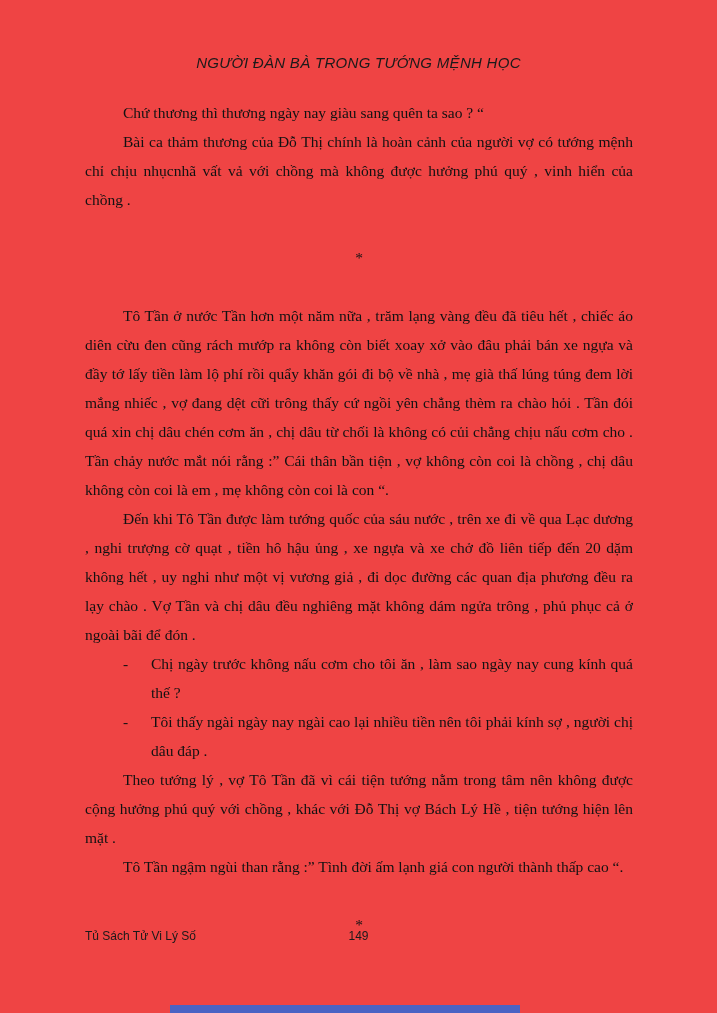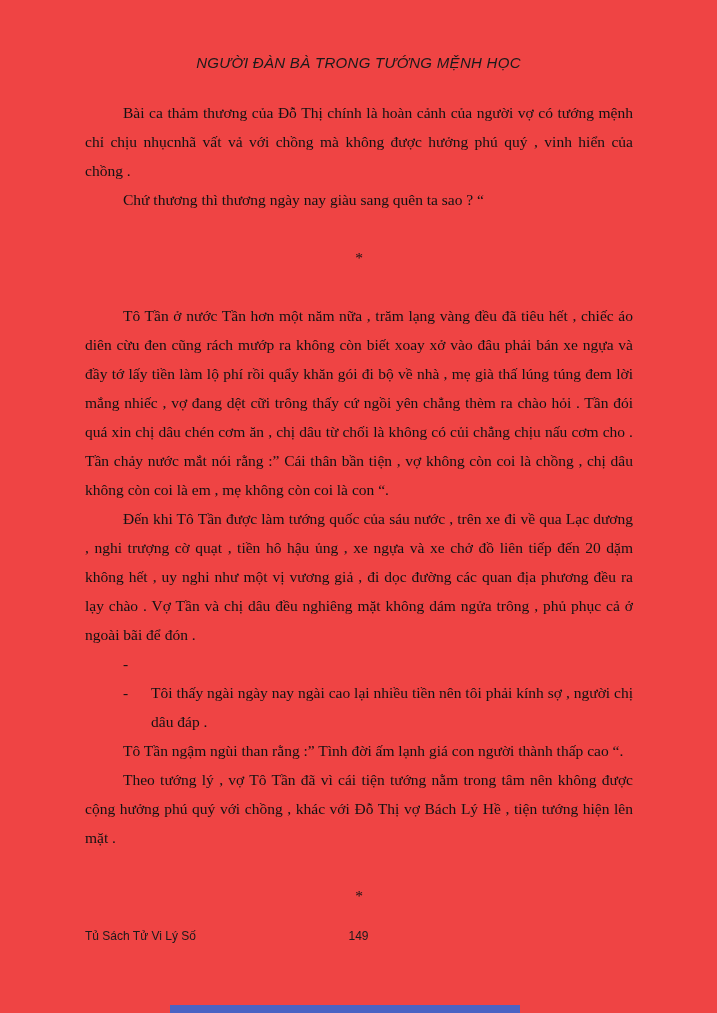--- a/index.html
+++ b/index.html
@@ -96,43 +96,44 @@
 </style>
 </head>
 <body>
 
 <div class="page">
 
   <div class="running-header">NGƯỜI ĐÀN BÀ TRONG TƯỚNG MỆNH HỌC</div>
 
   <div class="body-text">
 
+    <p class="para">Chứ thương thì thương ngày nay giàu sang quên ta sao ? “</p>
+
     <p class="para">Bài ca thảm thương của Đỗ Thị chính là hoàn cảnh của người vợ có tướng mệnh chỉ chịu nhụcnhã vất vả với chồng mà không được hưởng phú quý , vinh hiển của chồng .</p>
-
-    <p class="para">Chứ thương thì thương ngày nay giàu sang quên ta sao ? “</p>
 
     <p class="para separator">*</p>
 
     <p class="para">Tô Tần ở nước Tần hơn một năm nữa , trăm lạng vàng đều đã tiêu hết , chiếc áo diên cừu đen cũng rách mướp ra không còn biết xoay xở vào đâu phải bán xe ngựa và đầy tớ lấy tiền làm lộ phí rồi quẩy khăn gói đi bộ về nhà , mẹ già thấ lúng túng đem lời mắng nhiếc , vợ đang dệt cữi trông thấy cứ ngồi yên chẳng thèm ra chào hỏi . Tần đói quá xin chị dâu chén cơm ăn , chị dâu từ chối là không có củi chẳng chịu nấu cơm cho . Tần chảy nước mắt nói rằng :” Cái thân bần tiện , vợ không còn coi là chồng , chị dâu không còn coi là em , mẹ không còn coi là con “.</p>
 
     <p class="para">Đến khi Tô Tần được làm tướng quốc của sáu nước , trên xe đi về qua Lạc dương , nghi trượng cờ quạt , tiền hô hậu ủng , xe ngựa và xe chở đồ liên tiếp đến 20 dặm không hết , uy nghi như một vị vương giả , đi dọc đường các quan địa phương đều ra lạy chào . Vợ Tần và chị dâu đều nghiêng mặt không dám ngửa trông , phủ phục cả ở ngoài bãi để đón .</p>
 
 
     <div class="dash-item">
       <span class="dash-marker">-</span>
+      <span class="dash-body">Chị ngày trước không nấu cơm cho tôi ăn , làm sao ngày nay cung kính quá thế ?</span>
     </div>
 
     <div class="dash-item">
       <span class="dash-marker">-</span>
       <span class="dash-body">Tôi thấy ngài ngày nay ngài cao lại nhiều tiền nên tôi phải kính sợ , người chị dâu đáp .</span>
     </div>
 
+    <p class="para">Theo tướng lý , vợ Tô Tần đã vì cái tiện tướng nằm trong tâm nên không được cộng hưởng phú quý với chồng , khác với Đỗ Thị vợ Bách Lý Hề , tiện tướng hiện lên mặt .</p>
+
     <p class="para">Tô Tần ngậm ngùi than rằng :” Tình đời ấm lạnh giá con người thành thấp cao “.</p>
-
-    <p class="para">Theo tướng lý , vợ Tô Tần đã vì cái tiện tướng nằm trong tâm nên không được cộng hưởng phú quý với chồng , khác với Đỗ Thị vợ Bách Lý Hề , tiện tướng hiện lên mặt .</p>
 
     <p class="para separator">*</p>
 
   </div>
 
   <div class="footer">
     <span class="footer-left">Tủ Sách Tử Vi Lý Số</span>
     <span class="footer-page">149</span>
   </div>
 

